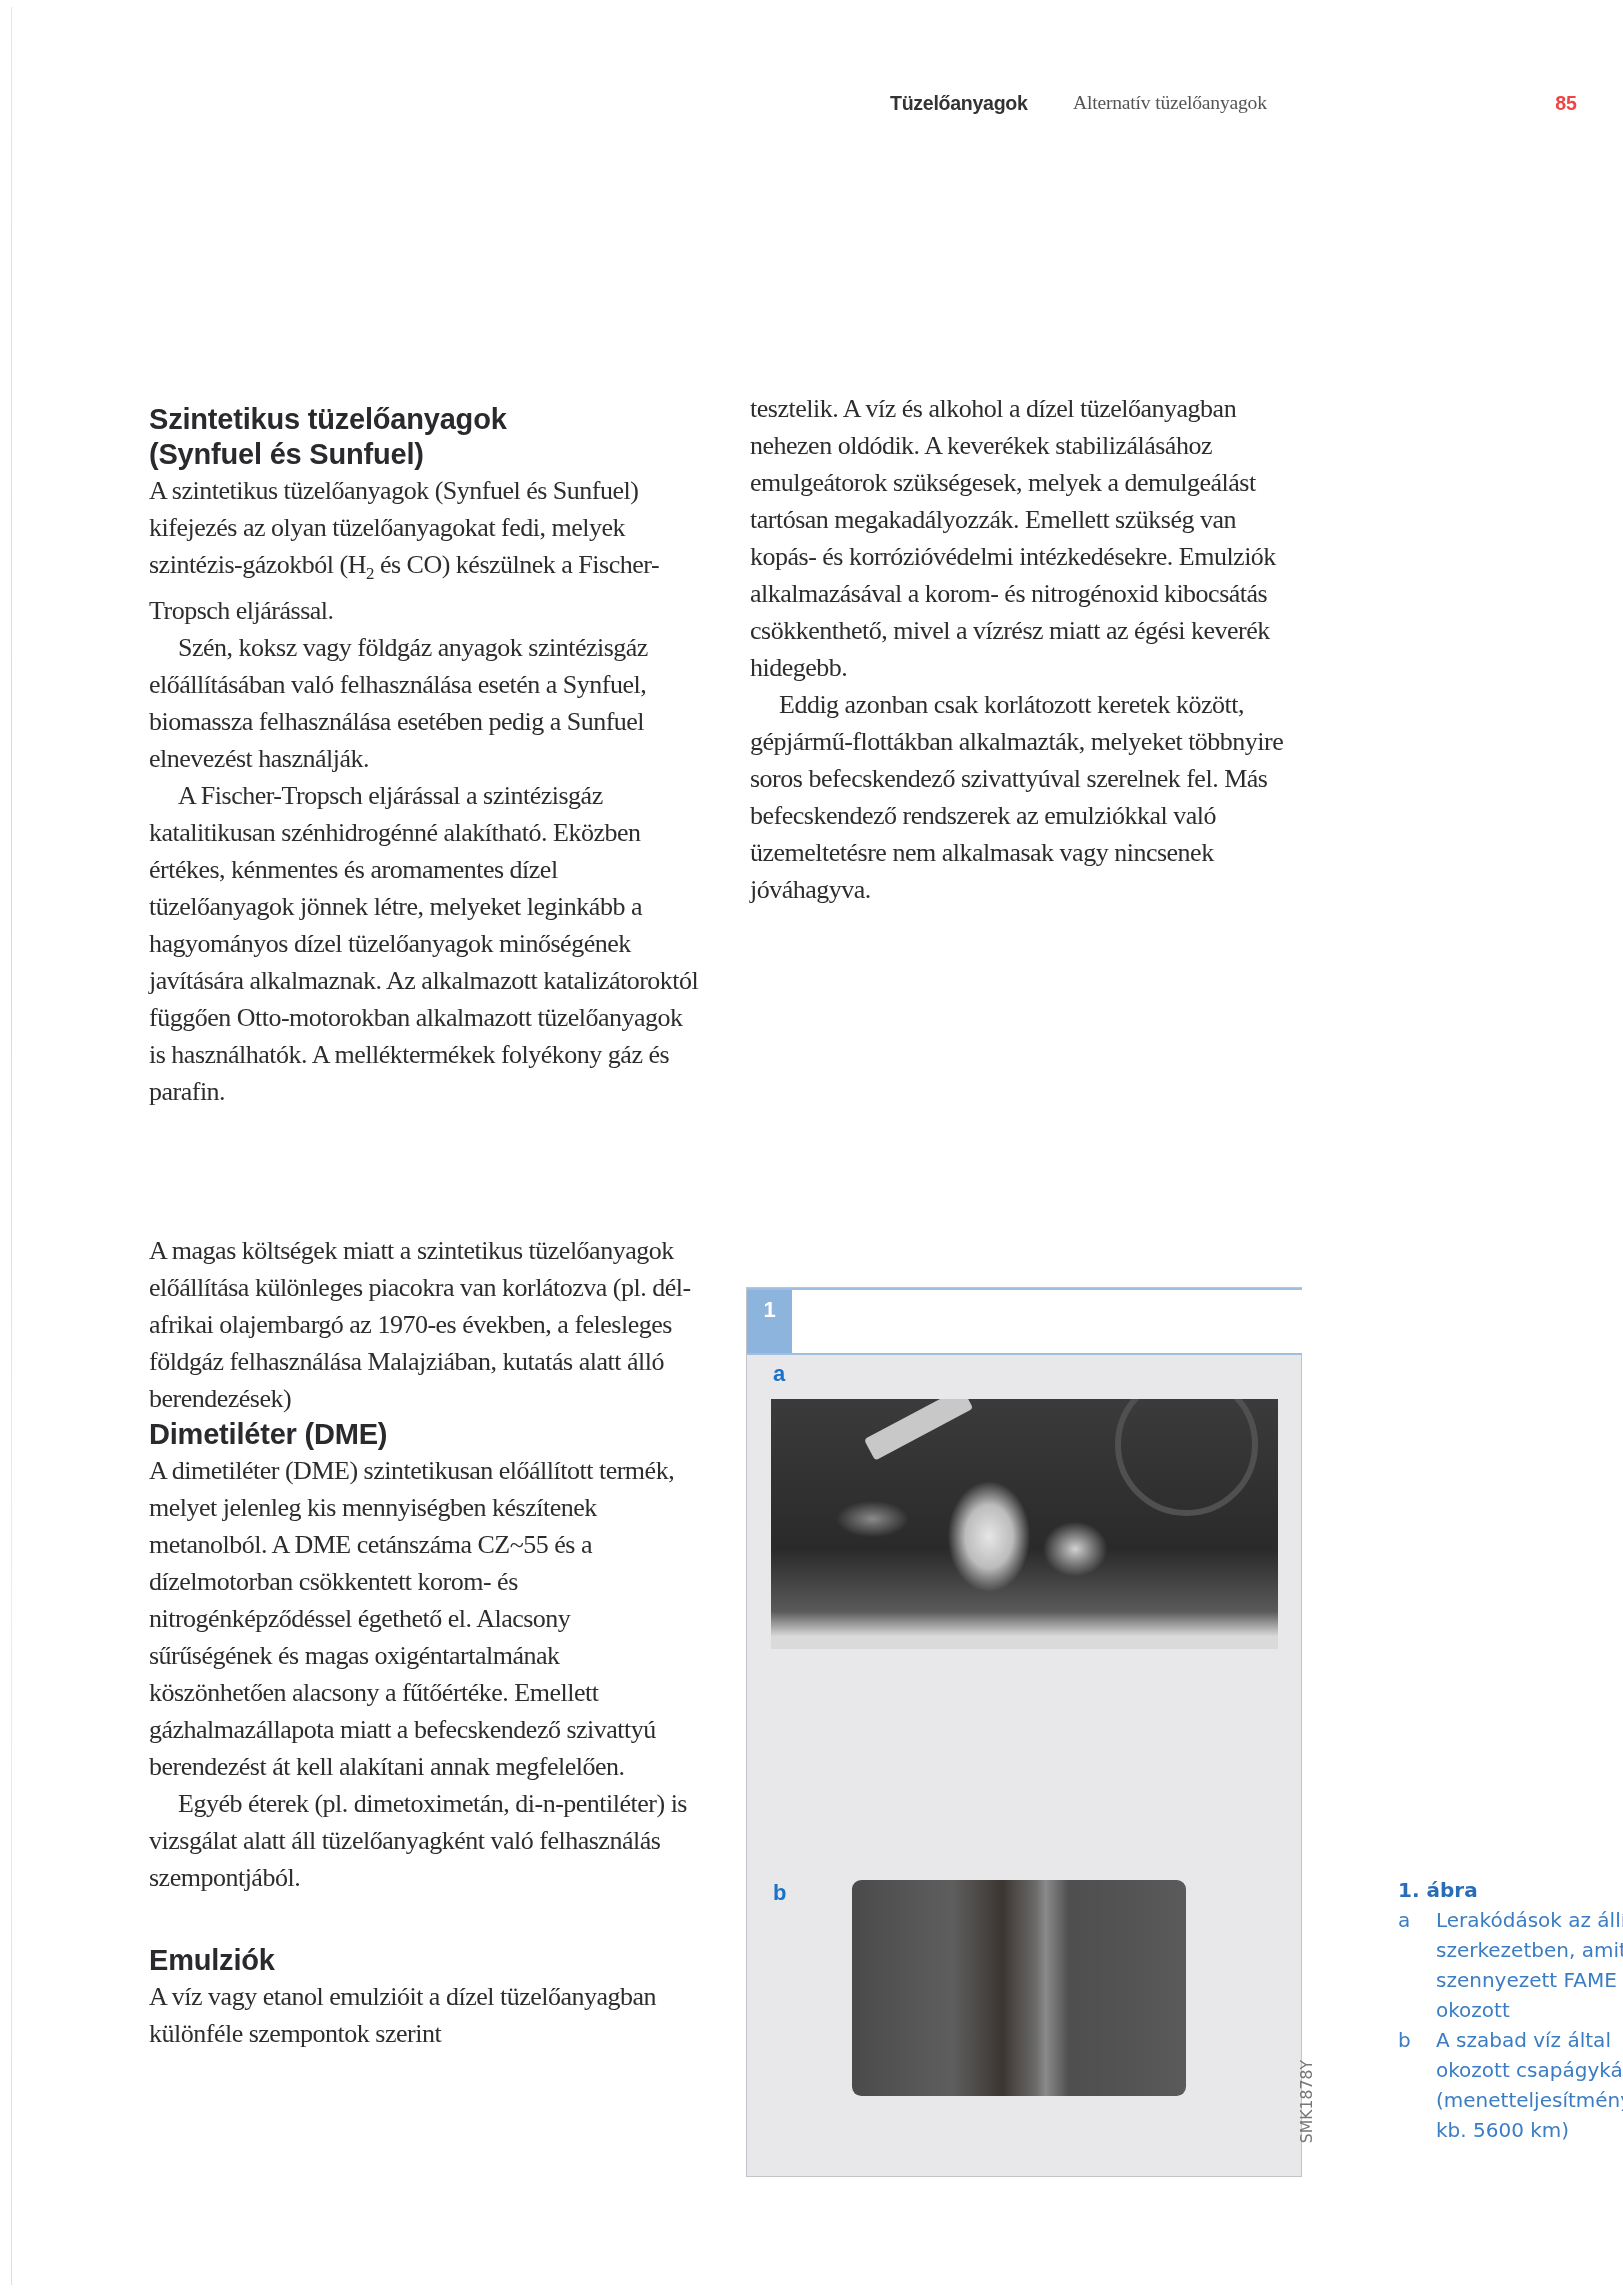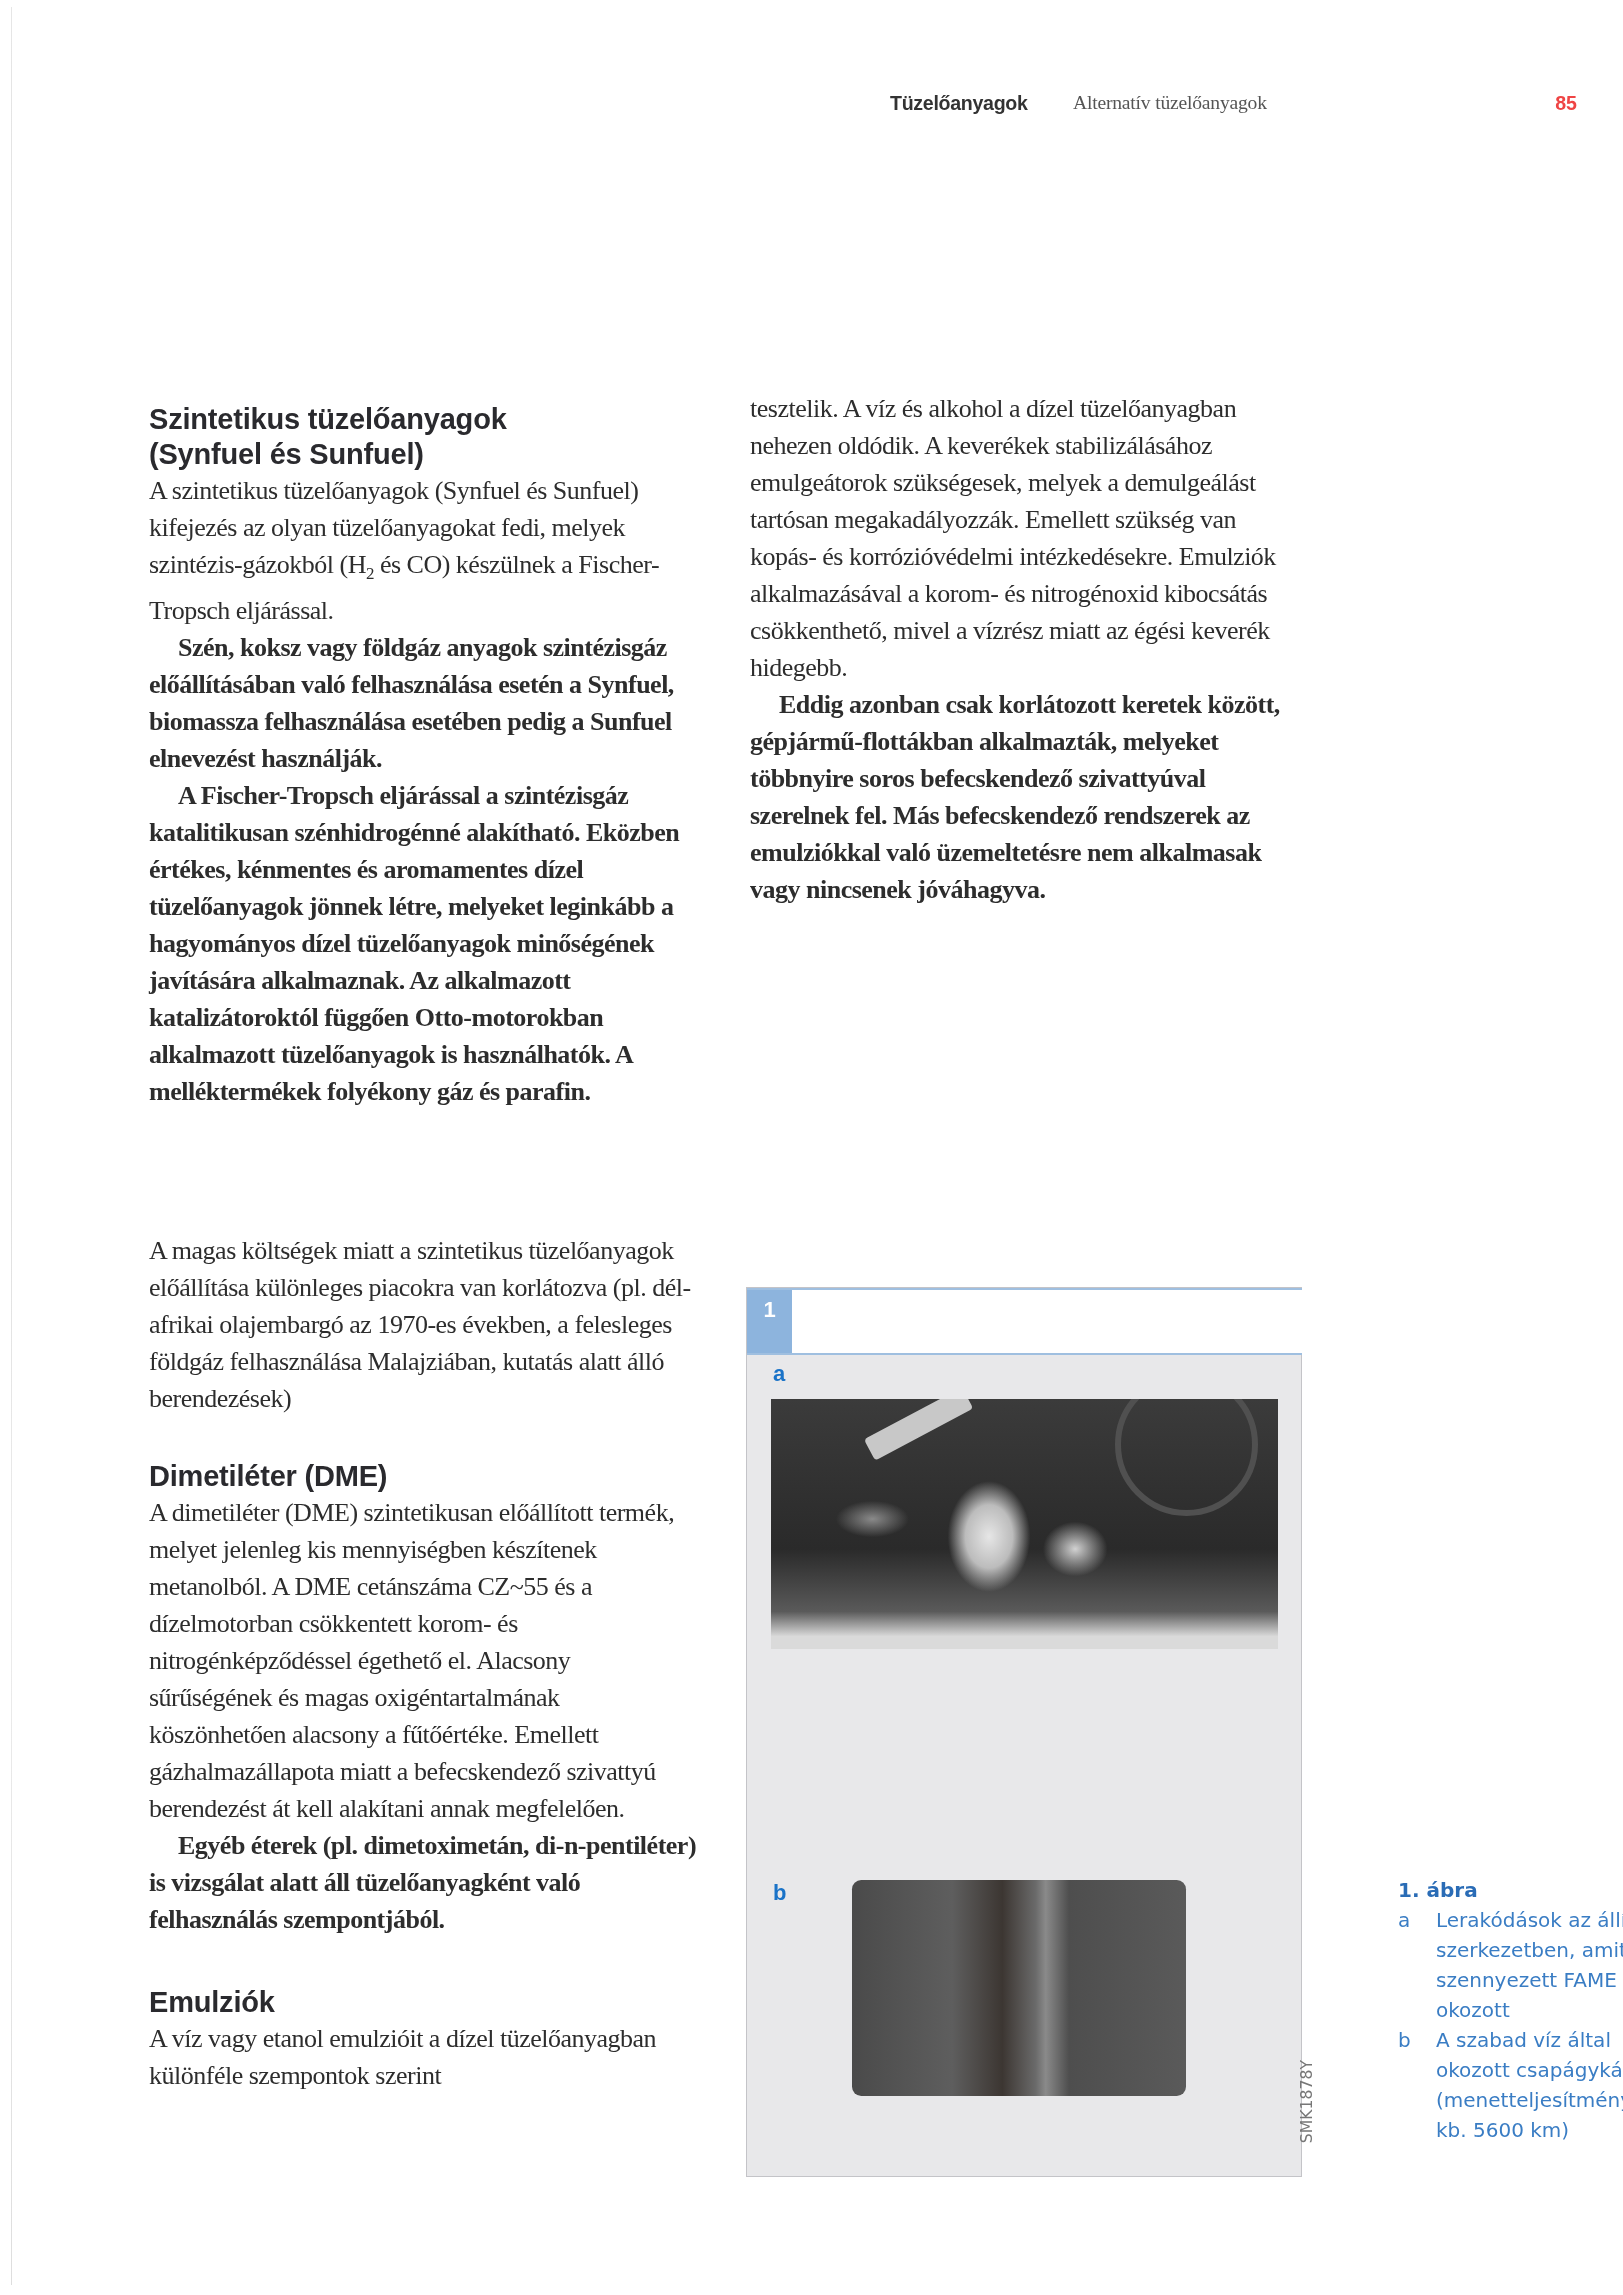--- a/index.html
+++ b/index.html
@@ -16,22 +16,22 @@
   .rh-page { position: absolute; right: 0; top: 0; font-weight: bold; color: #ef4444; }
 
   .col { position: absolute; width: 550px; }
   .col-left-top { left: 149px; top: 402px; }
   .col-right-top { left: 750px; top: 390px; }
   .col-left-bottom { left: 149px; top: 1232px; }
 
   h2 { font-family: "Liberation Sans", "DejaVu Sans", sans-serif; font-weight: bold;
        font-size: 29px; line-height: 35px; margin: 0; color: #2a2a2e; letter-spacing: -0.2px; }
   p  { font-size: 26px; line-height: 37px; margin: 0; color: #2d2d2d; letter-spacing: -0.5px; }
-  p.indent { text-indent: 29px; font-weight: bold; }
-  .gap-heading { margin-top: 42px; }
+  p.indent { text-indent: 29px; }
+  .gap-heading { }
   .gap-heading2 { margin-top: 47px; }
   sub { font-size: 17px; }
 
   .figure { position: absolute; left: 746px; top: 1287px; width: 556px; height: 890px;
             background: #e8e8ea; border: 1.3px solid #c4c4c8; box-sizing: border-box; }
   .fig-header { position: absolute; left: 0; top: 0; width: 555px; height: 67px;
                 background: #ffffff; border-bottom: 2px solid #9fbfe0; border-top: 2px solid #9fbfe0;
                 box-sizing: border-box; }
   .fig-num { position: absolute; left: 0; top: 0; width: 45px; height: 63px; background: #8db4dd;
              color: #ffffff; font-family: "Liberation Sans", "DejaVu Sans", sans-serif; font-weight: bold;

